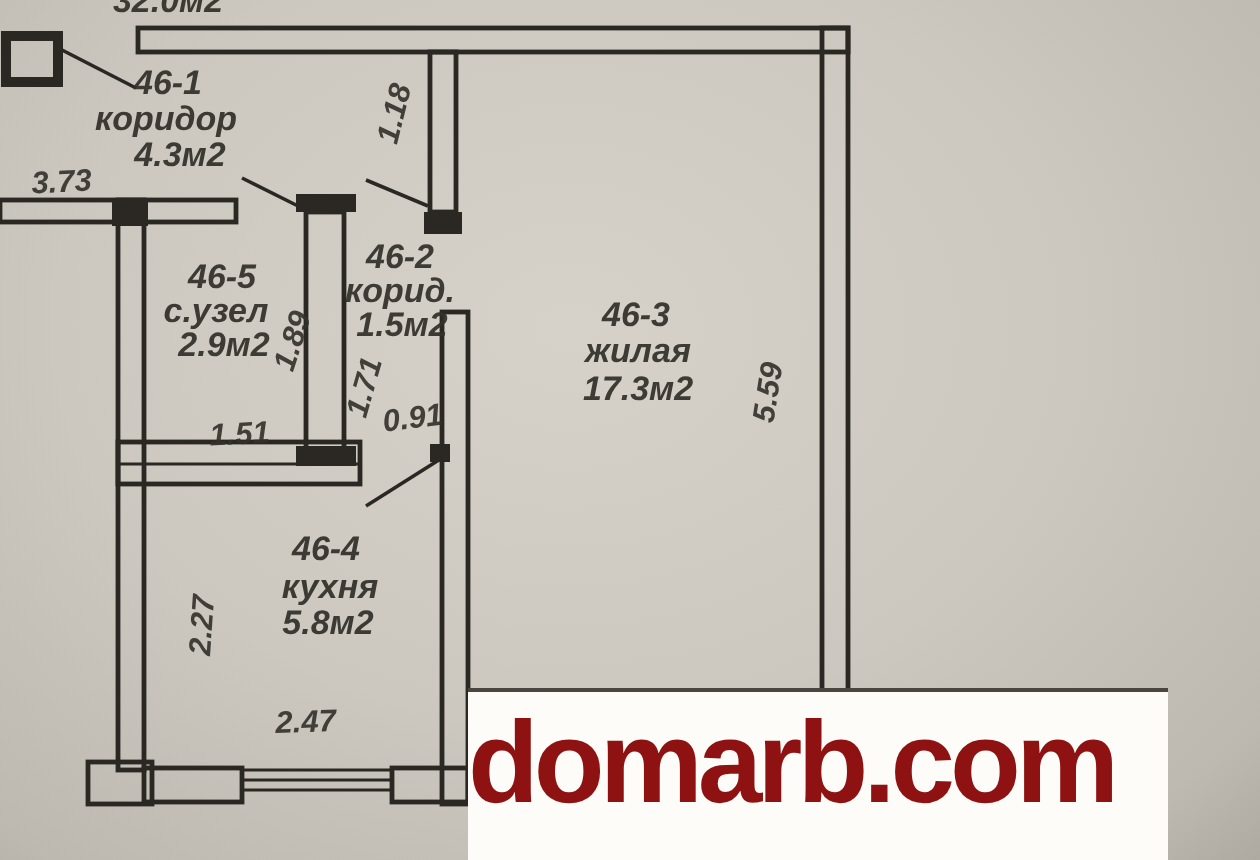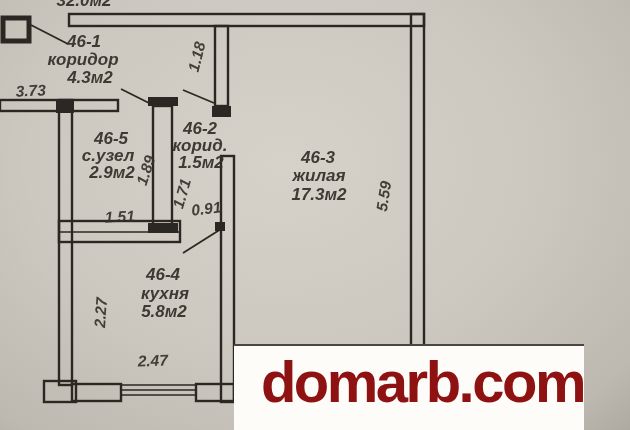--- a/index.html
+++ b/index.html
@@ -16,21 +16,21 @@
   .solid{fill:#2b2823;stroke:none;}
   .door{stroke:#2b2823;stroke-width:1.8;fill:none;}
   .thin{stroke:#2b2823;stroke-width:1.5;fill:none;}
   .lbl{font:italic bold 17px "Liberation Sans", sans-serif;fill:#33302a;opacity:.93;}
   .dim{font:italic bold 15.5px "Liberation Sans", sans-serif;fill:#33302a;opacity:.9;}
   text{text-anchor:middle;}
   .watermark{
     position:absolute;left:234px;top:344px;width:350px;height:86px;
     background:#fdfcf9;
     border-top:2px solid #4a453e;
-    display:flex;justify-content:flex-end;align-items:flex-start;
+    display:flex;justify-content:flex-start;align-items:flex-start;
     padding-top:7px;box-sizing:border-box;
   }
   .watermark span{
     font:bold 58px/1 "Liberation Sans", sans-serif;
     letter-spacing:-2.5px;
     color:#8e1212;
   }
 </style>
 </head>
 <body>

